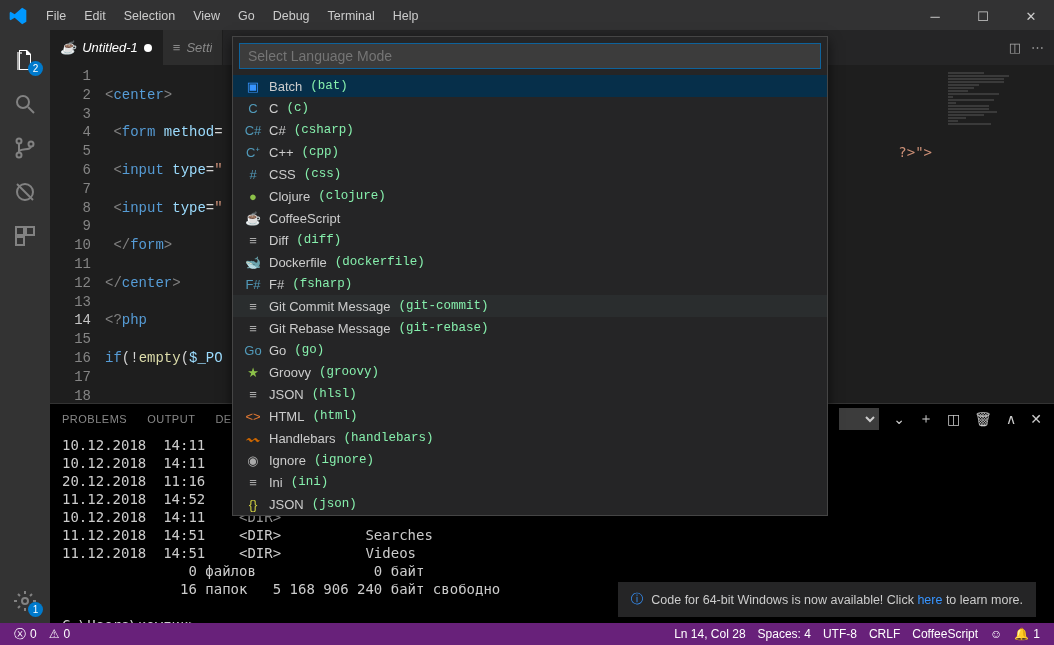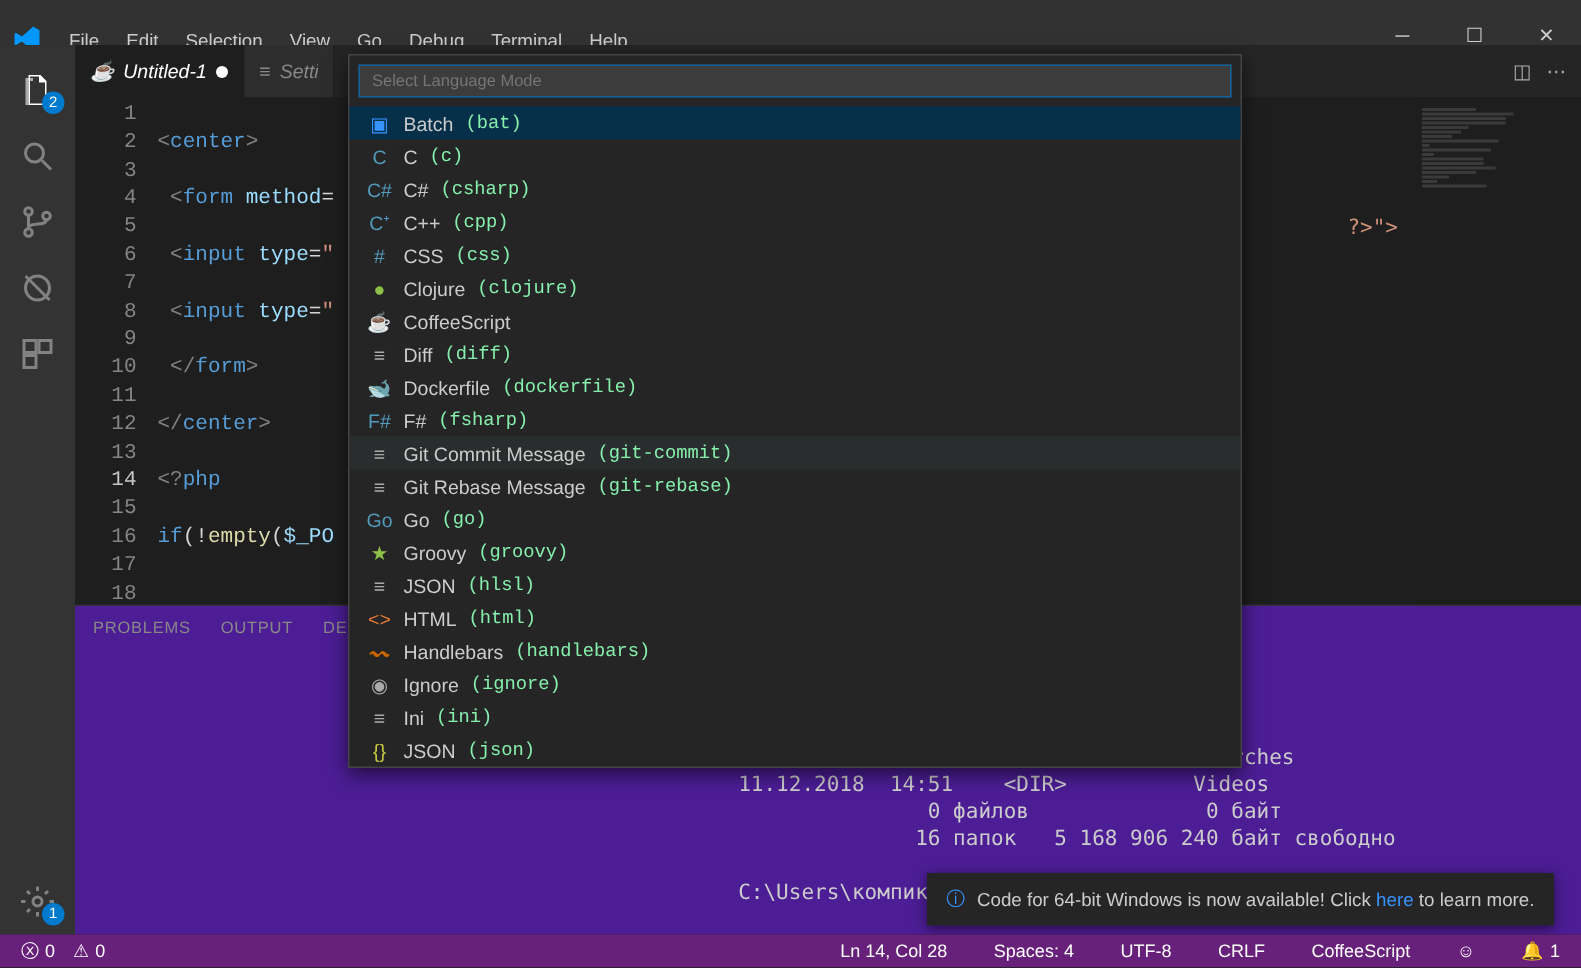--- a/index.html
+++ b/index.html
@@ -9,21 +9,21 @@
   font-family: "Segoe UI", Arial, sans-serif;
   font-size: 13px;
   color: #cccccc;
   overflow: hidden;
   position: relative;
 }
 
 
 .titlebar {
   height: 30px; background: #323233;
-  display: flex; 
+  display: flex; align-items: center;
   padding: 16px 8px;
 }
 .titlebar .logo { width: 20px; height: 20px; margin-right: 10px; }
 .titlebar .menus { display: flex; gap: 2px; }
 .titlebar .menu-item { padding: 4px 8px; font-size: 12.5px; color: #ccc; cursor: pointer; }
 .titlebar .title { flex: 1; text-align: center; font-size: 12.5px; color: #ccc; }
 .titlebar .win-controls { display: flex; gap: 18px; margin-left: auto; }
 .titlebar .win-btn { width: 30px; text-align: center; color: #ccc; cursor: pointer; }
 
 
@@ -93,23 +93,23 @@
 
 
 .kw { color: #569cd6; }
 .fn { color: #dcdcaa; }
 .str { color: #ce9178; }
 .var { color: #9cdcfe; }
 .tag { color: #808080; }
 
 
 .panel {
-  height: 220px; background: #4c1d95;
+  height: 220px; background: #000000;
   border-top: 1px solid #333;
-  display: flex; flex-direction: row;
+  display: flex; flex-direction: column;
 }
 .panel-tabs {
   height: 30px; display: flex; align-items: center;
   padding: 0 12px; gap: 20px; font-size: 11px;
   color: #888;
 }
 .panel-tabs .ptab { cursor: pointer; letter-spacing:0.5px; }
 .panel-tabs .panel-actions { margin-left: auto; display: flex; gap: 14px; align-items: center; color:#ccc; font-size:14px;}
 .panel-tabs select { background:#3c3c3c; color:#ccc; border:1px solid #3c3c3c; font-size:12px; padding:2px 16px 2px 6px; width:40px;}
 .panel-body {
@@ -131,38 +131,38 @@
 .toast .link { color:#3794ff; cursor:pointer; }
 
 
 .statusbar {
   position: absolute; bottom: 0; left: 0; right: 0;
   height: 22px; background: #68217a;
   display: flex; align-items: center;
   font-size: 12px; color: #fff; padding: 0 8px;
 }
 .statusbar .sb-item { padding: 0 6px; display:flex; align-items:center; gap:4px; cursor:pointer;}
-.statusbar .sb-right { margin-left: auto; display:flex;gap:19px; }
+.statusbar .sb-right { margin-left: auto; display:flex; }
 
 
 .quickpick {
   position: absolute;
   top: 36px; left: 232px;
   width: 596px;
   background: #252526;
   border: 1px solid #454545;
   box-shadow: 0 4px 12px rgba(0,0,0,.6);
   z-index: 100;
   display: flex; flex-direction: column;
 }
 .quickpick .qp-input {
   margin: 6px; padding: 4px 8px;
   background: #3c3c3c; color: #ccc;
   border: 1px solid #0e639c;
-  font-size: 11px; outline:none;
+  font-size: 14px; outline:none;
 }
 .quickpick .qp-list {
   max-height: 470px;
 }
 .qp-item {
   display: flex; align-items: center; gap: 8px;
   padding: 2px 12px; height: 22px;
   font-size: 13px; color: #ccc;
   cursor: pointer;
 }

